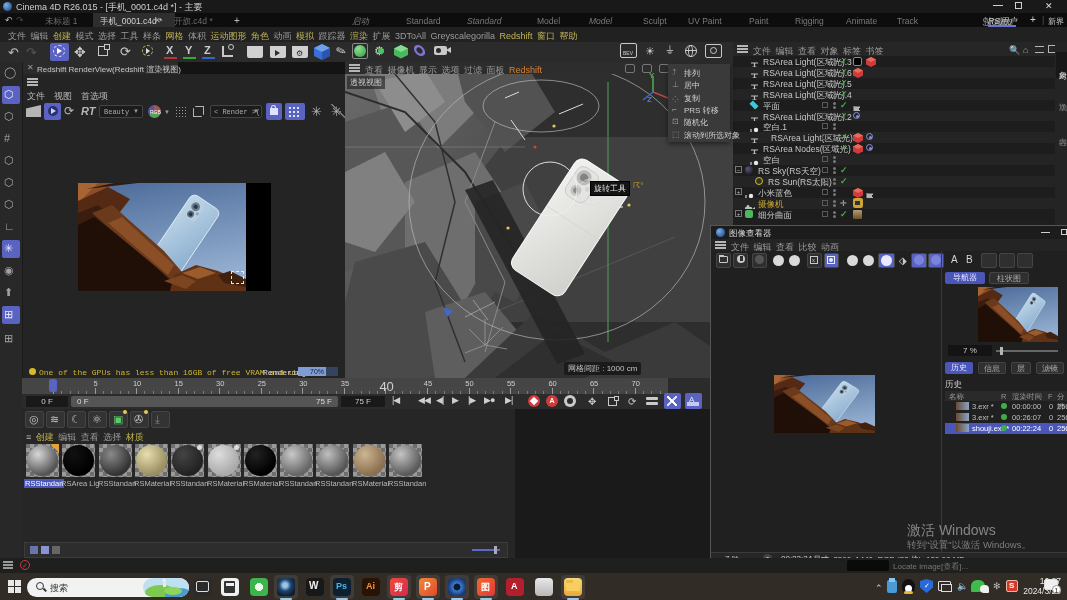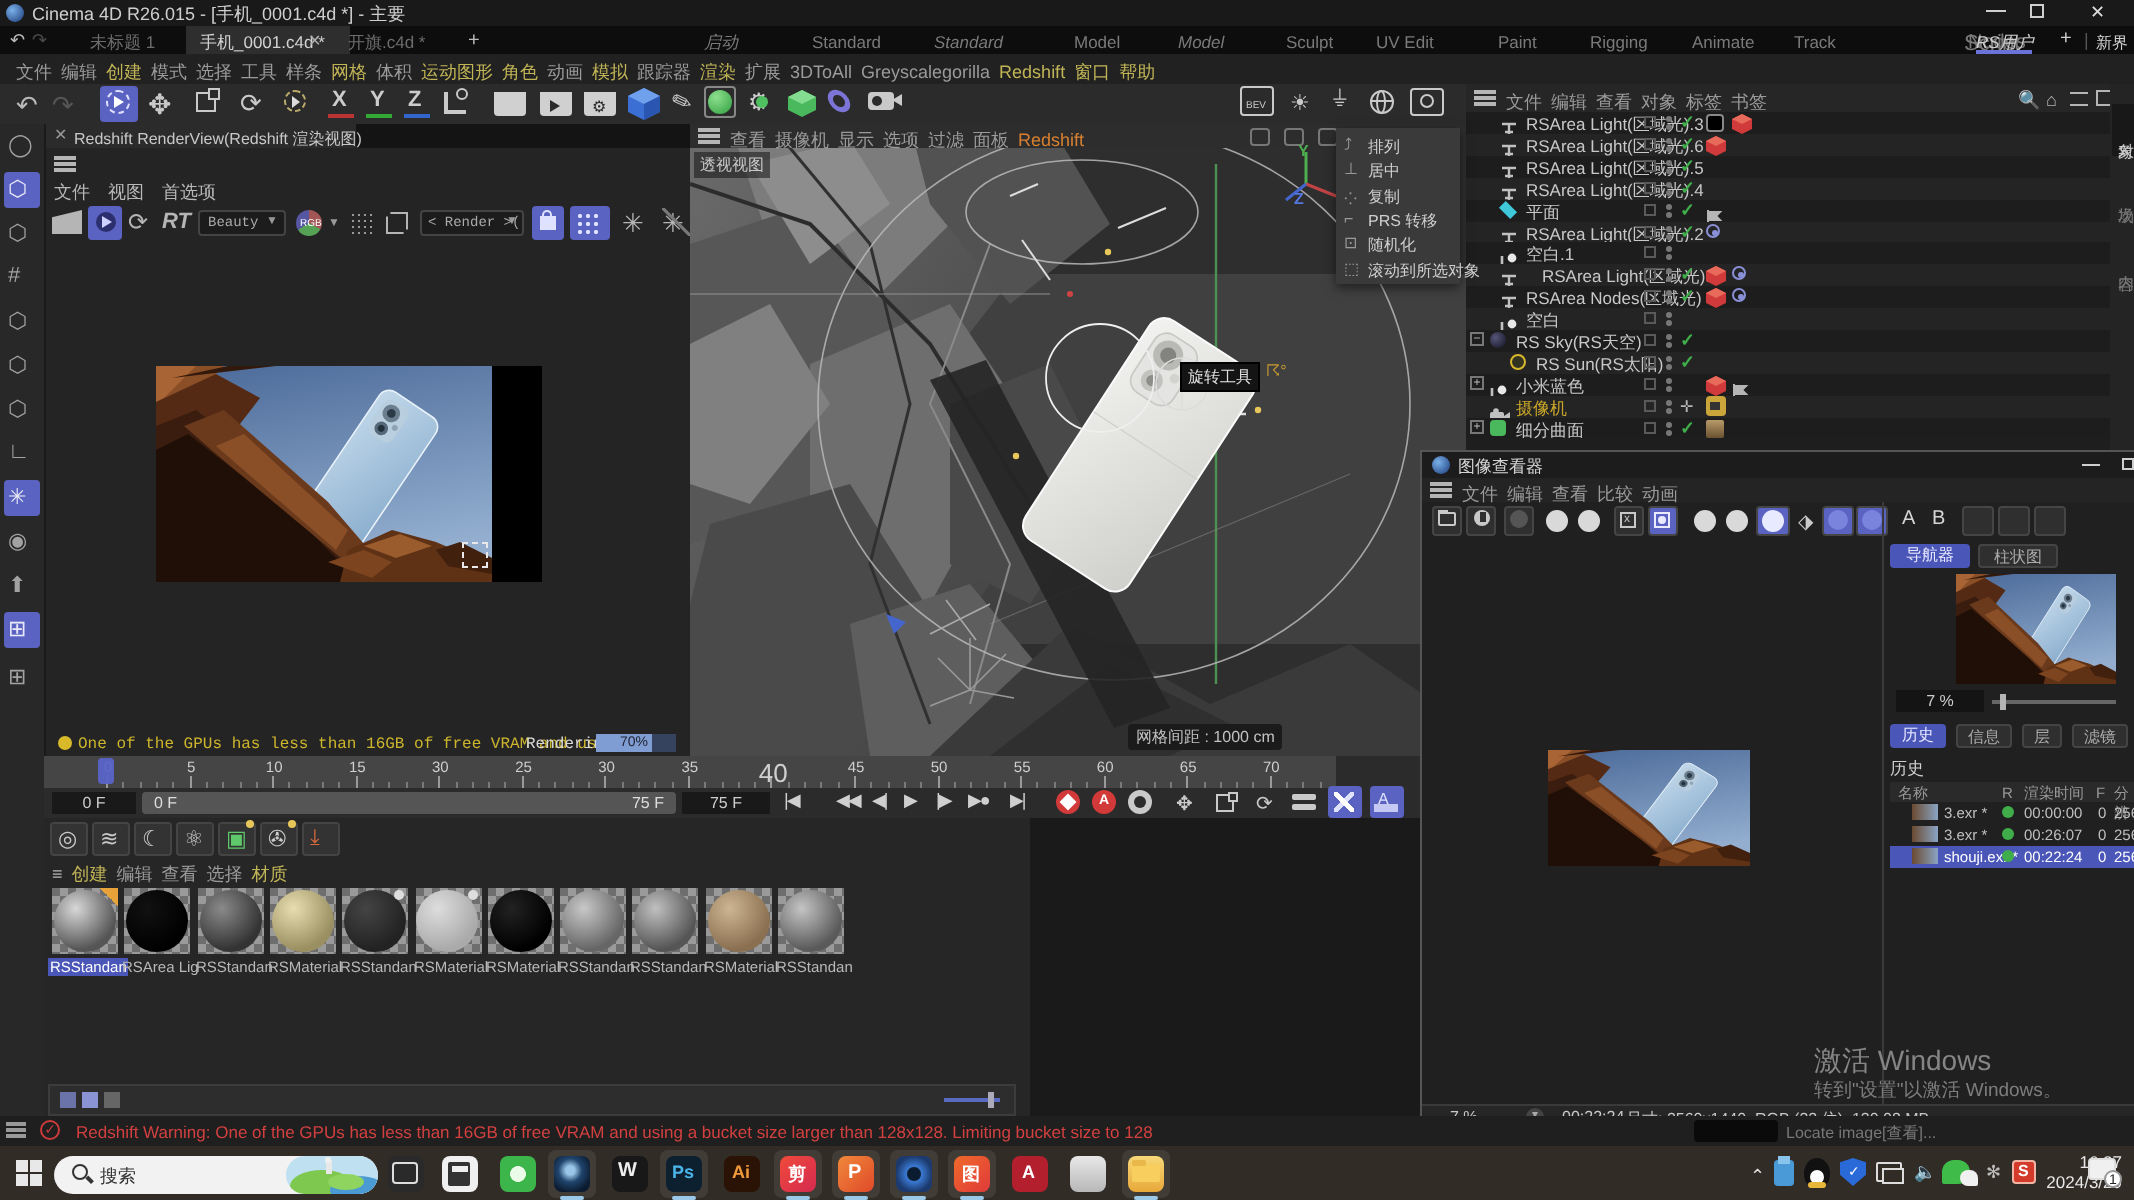--- a/index.html
+++ b/index.html
@@ -29,21 +29,21 @@
 <div class="abs" style="left:100px;top:16px;color:#d2d2d2;font-size:8.5px">手机_0001.c4d *</div>
 <div class="abs" style="left:154px;top:16px;color:#b0b0b0;font-size:8px">✕</div>
 <div class="abs" style="left:174px;top:16px;color:#6c6c6c;font-size:8.5px">开旗.c4d *</div>
 <div class="abs" style="left:234px;top:15px;color:#bdbdbd;font-size:10px">+</div>
 <div class="abs" style="left:352px;top:16px;color:#7a7a7a;font-size:8.5px;font-style:italic">启动</div>
 <div class="abs" style="left:406px;top:16px;color:#7a7a7a;font-size:8.5px">Standard</div>
 <div class="abs" style="left:467px;top:16px;color:#7a7a7a;font-size:8.5px;font-style:italic">Standard</div>
 <div class="abs" style="left:537px;top:16px;color:#7a7a7a;font-size:8.5px">Model</div>
 <div class="abs" style="left:589px;top:16px;color:#7a7a7a;font-size:8.5px;font-style:italic">Model</div>
 <div class="abs" style="left:643px;top:16px;color:#7a7a7a;font-size:8.5px">Sculpt</div>
-<div class="abs" style="left:688px;top:16px;color:#7a7a7a;font-size:8.5px">UV Edit</div>
+<div class="abs" style="left:688px;top:16px;color:#7a7a7a;font-size:8.5px">UV Paint</div>
 <div class="abs" style="left:650px;top:16px;color:#7a7a7a;font-size:8.5px"></div>
 <div class="abs" style="left:749px;top:16px;color:#7a7a7a;font-size:8.5px">Paint</div>
 <div class="abs" style="left:795px;top:16px;color:#7a7a7a;font-size:8.5px">Rigging</div>
 <div class="abs" style="left:846px;top:16px;color:#7a7a7a;font-size:8.5px">Animate</div>
 <div class="abs" style="left:897px;top:16px;color:#7a7a7a;font-size:8.5px">Track</div>
 <div class="abs" style="left:982px;top:16px;color:#7a7a7a;font-size:11px">Script</div>
 <div class="abs" style="left:984px;top:16px;color:#7a7a7a;font-size:10px">Nodes</div>
 <div class="abs" style="left:936px;top:16px;color:#7a7a7a;font-size:8.5px"></div>
 <div class="abs" style="left:988px;top:16px;color:#cfcfcf;font-size:8.5px;font-style:italic">RS用户</div>
 <div class="abs" style="left:988px;top:25px;width:28px;height:2px;background:#6a74d8"></div>
@@ -940,21 +940,20 @@
 <div class="abs" style="left:52px;top:328px;width:9px;height:9px;border-radius:50%;background:#444;color:#aaa;font-size:6px;text-align:center;line-height:9px">▾</div>
 <div class="abs" style="left:70px;top:328px;color:#c9c9c9;font-size:8px">00:22:24</div>
 <div class="abs" style="left:102px;top:328px;color:#c9c9c9;font-size:8px;white-space:nowrap">尺寸: 2560x1440, RGB (32 位), 130.08 MB</div>
     </div>
 
 <div class="abs" style="left:0;top:558px;width:1067px;height:15px;background:#1f1f1f"></div>
 <div class="abs" style="left:3px;top:561px;width:10px;height:8px;border-top:2px solid #999;border-bottom:2px solid #999">
       <div style="margin-top:1px;height:2px;background:#999"></div>
     </div>
 <div class="abs" style="left:20px;top:560px;width:10px;height:10px;border-radius:50%;border:1.5px solid #cc3b3b;color:#cc3b3b;font-size:7px;text-align:center;line-height:10px">✓</div>
-<div class="abs" style="left:38px;top:561px;color:#d24040;font-size:8.5px;white-space:nowrap">Redshift Warning: One of the GPUs has less than 16GB of free VRAM and using a bucket size larger than 128x128. Limiting bucket size to 128</div>
 <div class="abs" style="left:847px;top:560px;width:42px;height:11px;background:#0a0a0a;border-radius:2px"></div>
 <div class="abs" style="left:893px;top:561px;color:#777;font-size:8px">Locate image[查看]...</div>
 
 <div class="abs" style="left:907px;top:522px;color:#858585;font-size:14px">激活 Windows</div>
 <div class="abs" style="left:907px;top:539px;color:#7d7d7d;font-size:9.5px">转到"设置"以激活 Windows。</div>
 
 <div id="taskbar" class="abs" style="left:0;top:573px;width:1067px;height:27px;background:#322c27">
 <svg class="abs" style="left:8px;top:7px" width="13" height="13" viewBox="0 0 13 13">
         <rect x="0" y="0" width="6" height="6" fill="#e8e8e8"></rect>
         <rect x="7" y="0" width="6" height="6" fill="#e8e8e8"></rect>

